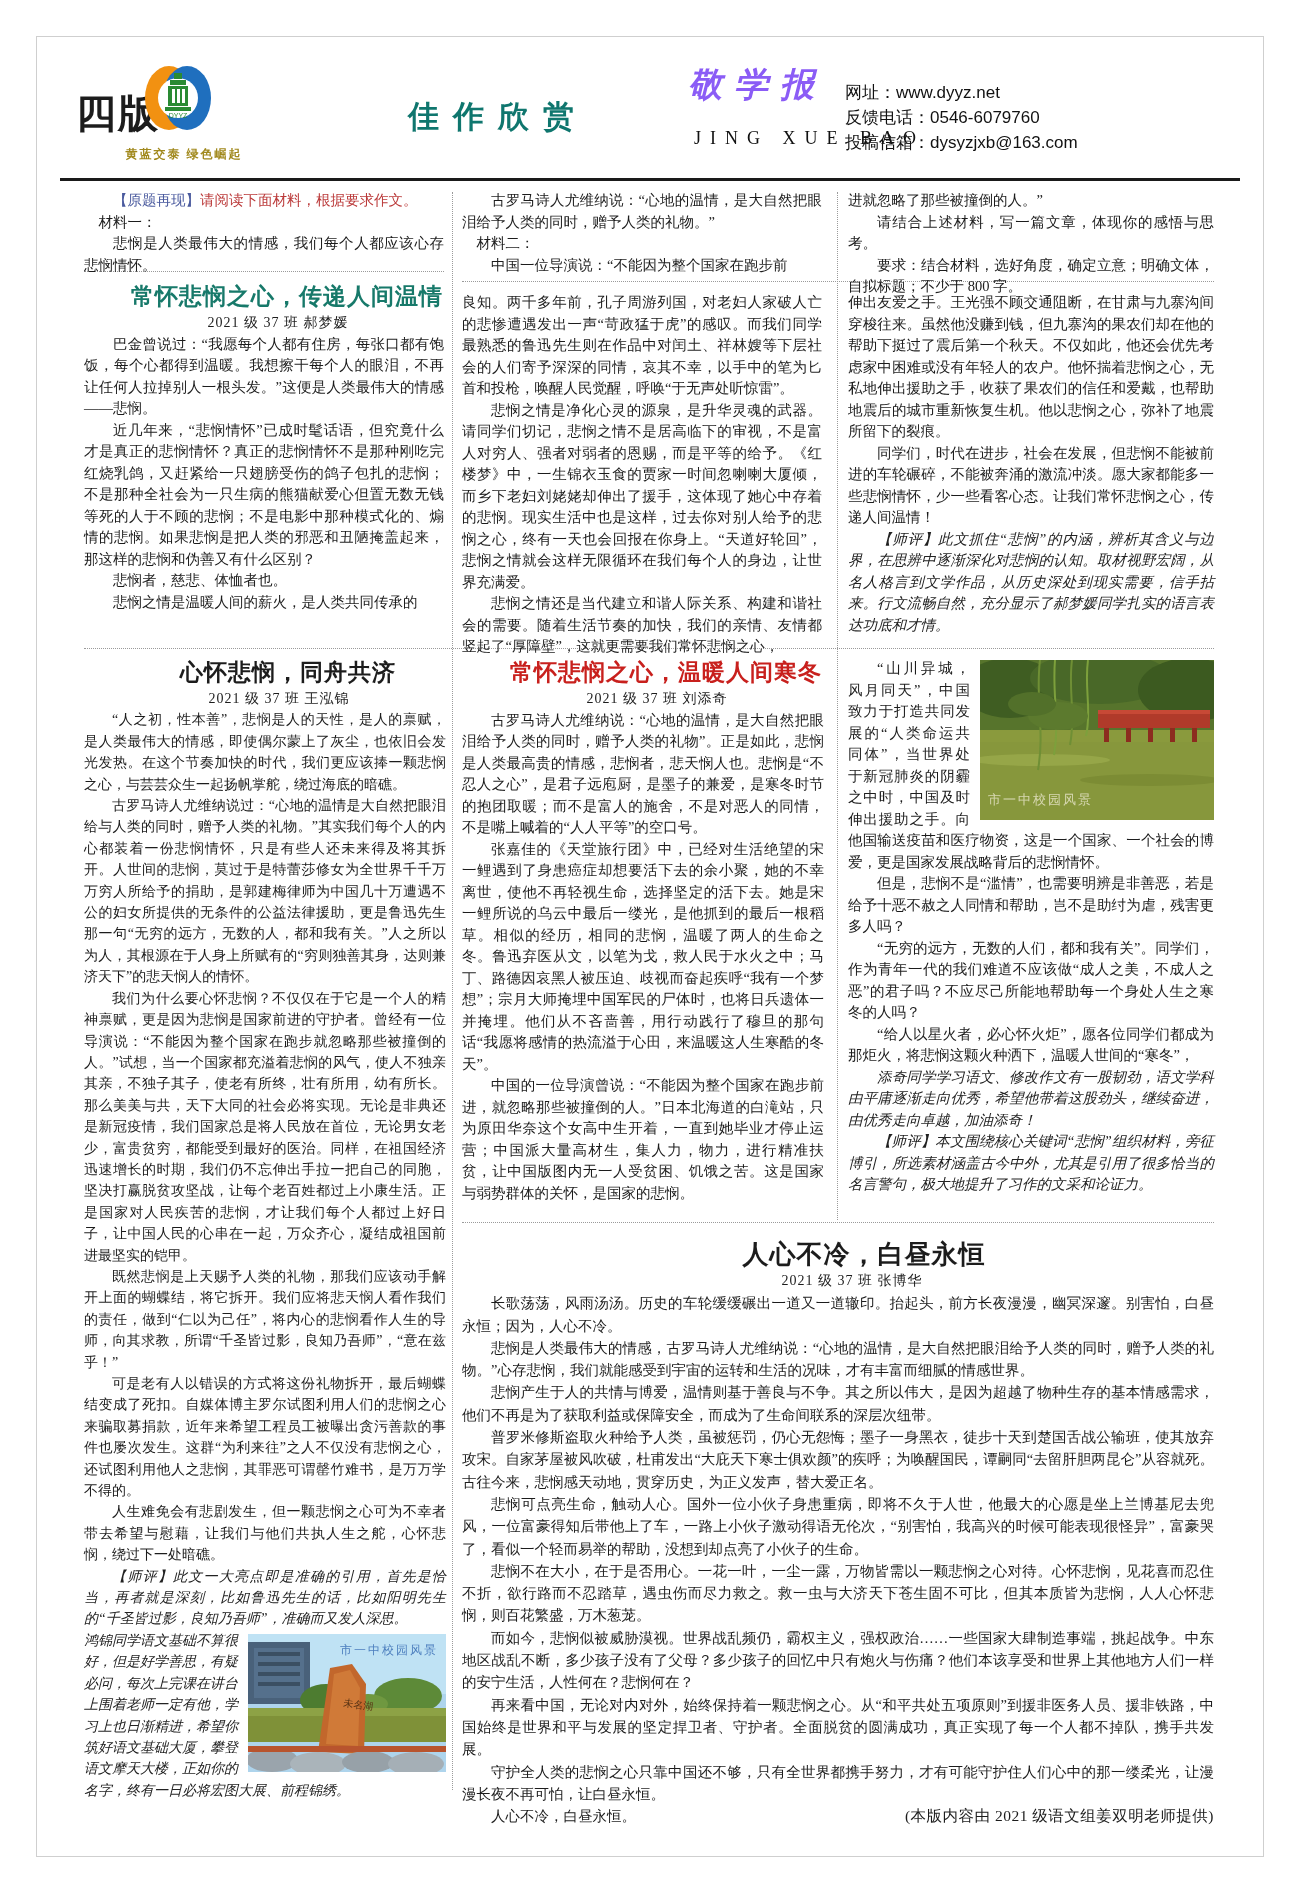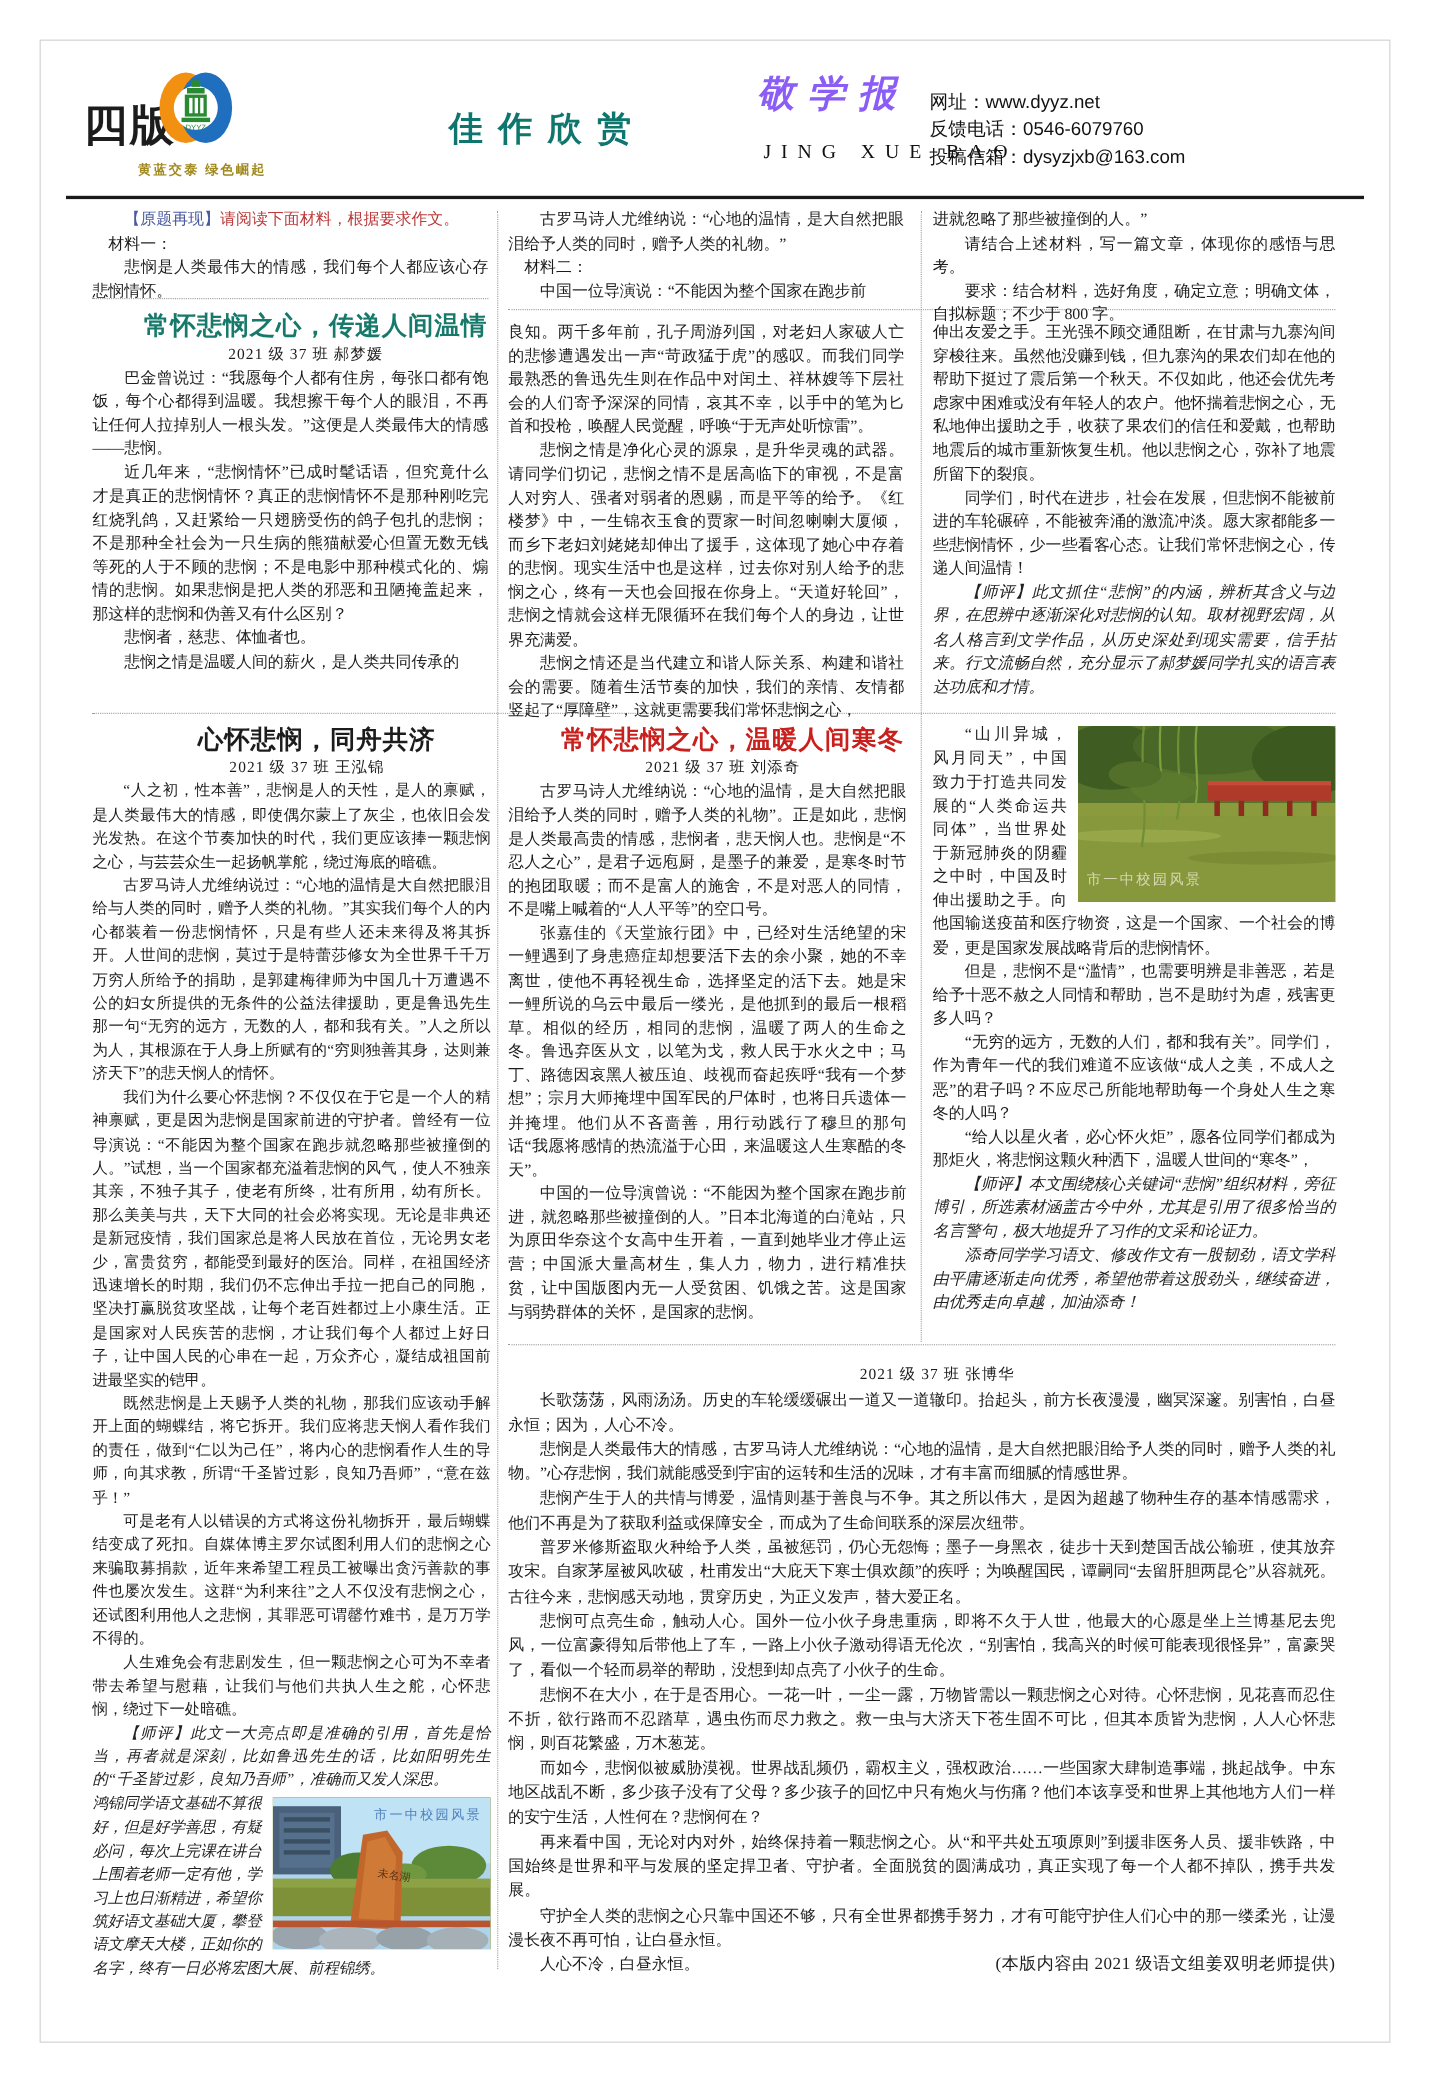--- a/index.html
+++ b/index.html
@@ -200,25 +200,26 @@
         <path d="M108 0 C 104 28, 112 50, 106 76" stroke="#7da03c" stroke-width="2" fill="none"></path>
         <ellipse cx="78" cy="56" rx="30" ry="14" fill="#5c7a2e"></ellipse>
         <ellipse cx="52" cy="44" rx="24" ry="12" fill="#52702a"></ellipse>
       </svg>
       <div class="wm">市一中校园风景</div>
     </div>
     <p>“山川异城，风月同天”，中国致力于打造共同发展的“人类命运共同体”，当世界处于新冠肺炎的阴霾之中时，中国及时伸出援助之手。向他国输送疫苗和医疗物资，这是一个国家、一个社会的博爱，更是国家发展战略背后的悲悯情怀。</p>
     <p>但是，悲悯不是“滥情”，也需要明辨是非善恶，若是给予十恶不赦之人同情和帮助，岂不是助纣为虐，残害更多人吗？</p>
     <p>“无穷的远方，无数的人们，都和我有关”。同学们，作为青年一代的我们难道不应该做“成人之美，不成人之恶”的君子吗？不应尽己所能地帮助每一个身处人生之寒冬的人吗？</p>
     <p>“给人以星火者，必心怀火炬”，愿各位同学们都成为那炬火，将悲悯这颗火种洒下，温暖人世间的“寒冬”，</p>
+    <p class="comment">添奇同学学习语文、修改作文有一股韧劲，语文学科由平庸逐渐走向优秀，希望他带着这股劲头，继续奋进，由优秀走向卓越，加油添奇！</p>
     <p class="comment">【师评】本文围绕核心关键词“悲悯”组织材料，旁征博引，所选素材涵盖古今中外，尤其是引用了很多恰当的名言警句，极大地提升了习作的文采和论证力。</p>
-    <p class="comment">添奇同学学习语文、修改作文有一股韧劲，语文学科由平庸逐渐走向优秀，希望他带着这股劲头，继续奋进，由优秀走向卓越，加油添奇！</p>
   </div>
 
   <div class="col" style="left:462px;top:1240px;width:752px;font-size:14.5px;line-height:22.3px;">
+    <p class="etitle" style="font-size:26px;">人心不冷，白昼永恒</p>
     <p class="byline">2021 级 37 班  张博华</p>
     <p>长歌荡荡，风雨汤汤。历史的车轮缓缓碾出一道又一道辙印。抬起头，前方长夜漫漫，幽冥深邃。别害怕，白昼永恒；因为，人心不冷。</p>
     <p>悲悯是人类最伟大的情感，古罗马诗人尤维纳说：“心地的温情，是大自然把眼泪给予人类的同时，赠予人类的礼物。”心存悲悯，我们就能感受到宇宙的运转和生活的况味，才有丰富而细腻的情感世界。</p>
     <p>悲悯产生于人的共情与博爱，温情则基于善良与不争。其之所以伟大，是因为超越了物种生存的基本情感需求，他们不再是为了获取利益或保障安全，而成为了生命间联系的深层次纽带。</p>
     <p>普罗米修斯盗取火种给予人类，虽被惩罚，仍心无怨悔；墨子一身黑衣，徒步十天到楚国舌战公输班，使其放弃攻宋。自家茅屋被风吹破，杜甫发出“大庇天下寒士俱欢颜”的疾呼；为唤醒国民，谭嗣同“去留肝胆两昆仑”从容就死。古往今来，悲悯感天动地，贯穿历史，为正义发声，替大爱正名。</p>
     <p>悲悯可点亮生命，触动人心。国外一位小伙子身患重病，即将不久于人世，他最大的心愿是坐上兰博基尼去兜风，一位富豪得知后带他上了车，一路上小伙子激动得语无伦次，“别害怕，我高兴的时候可能表现很怪异”，富豪哭了，看似一个轻而易举的帮助，没想到却点亮了小伙子的生命。</p>
     <p>悲悯不在大小，在于是否用心。一花一叶，一尘一露，万物皆需以一颗悲悯之心对待。心怀悲悯，见花喜而忍住不折，欲行路而不忍踏草，遇虫伤而尽力救之。救一虫与大济天下苍生固不可比，但其本质皆为悲悯，人人心怀悲悯，则百花繁盛，万木葱茏。</p>
     <p>而如今，悲悯似被威胁漠视。世界战乱频仍，霸权主义，强权政治……一些国家大肆制造事端，挑起战争。中东地区战乱不断，多少孩子没有了父母？多少孩子的回忆中只有炮火与伤痛？他们本该享受和世界上其他地方人们一样的安宁生活，人性何在？悲悯何在？</p>
     <p>再来看中国，无论对内对外，始终保持着一颗悲悯之心。从“和平共处五项原则”到援非医务人员、援非铁路，中国始终是世界和平与发展的坚定捍卫者、守护者。全面脱贫的圆满成功，真正实现了每一个人都不掉队，携手共发展。</p>
     <p>守护全人类的悲悯之心只靠中国还不够，只有全世界都携手努力，才有可能守护住人们心中的那一缕柔光，让漫漫长夜不再可怕，让白昼永恒。</p>

